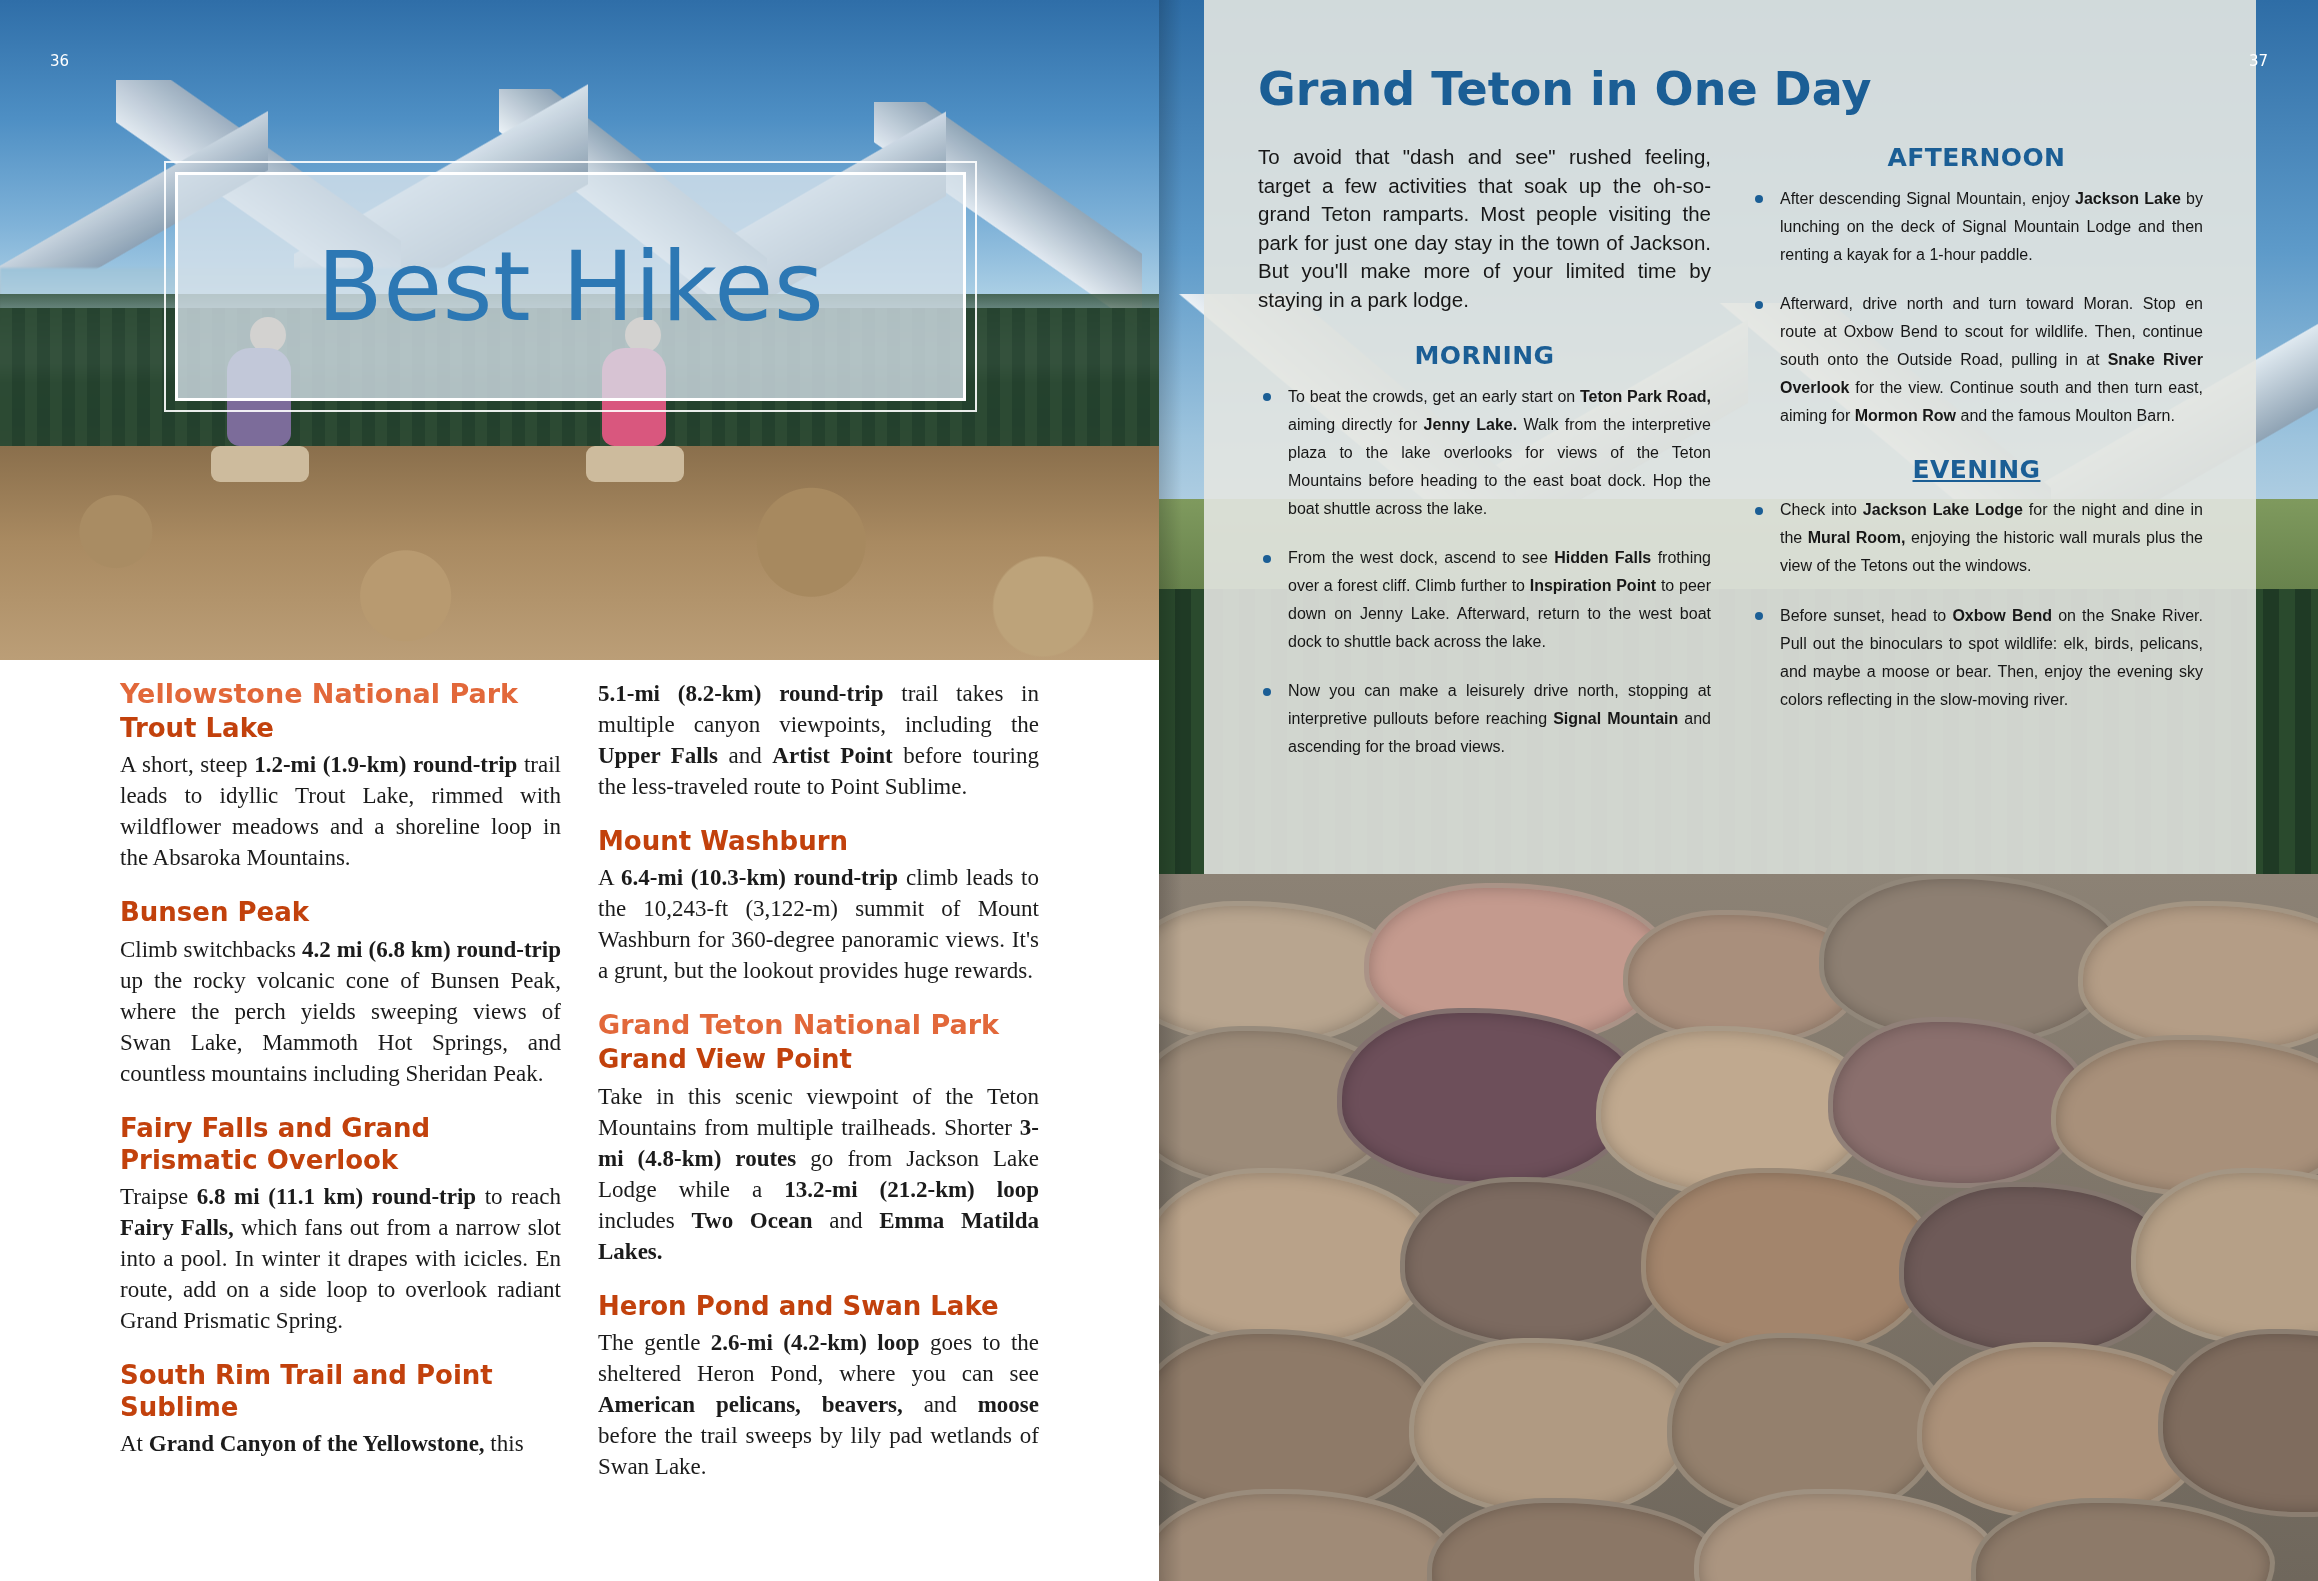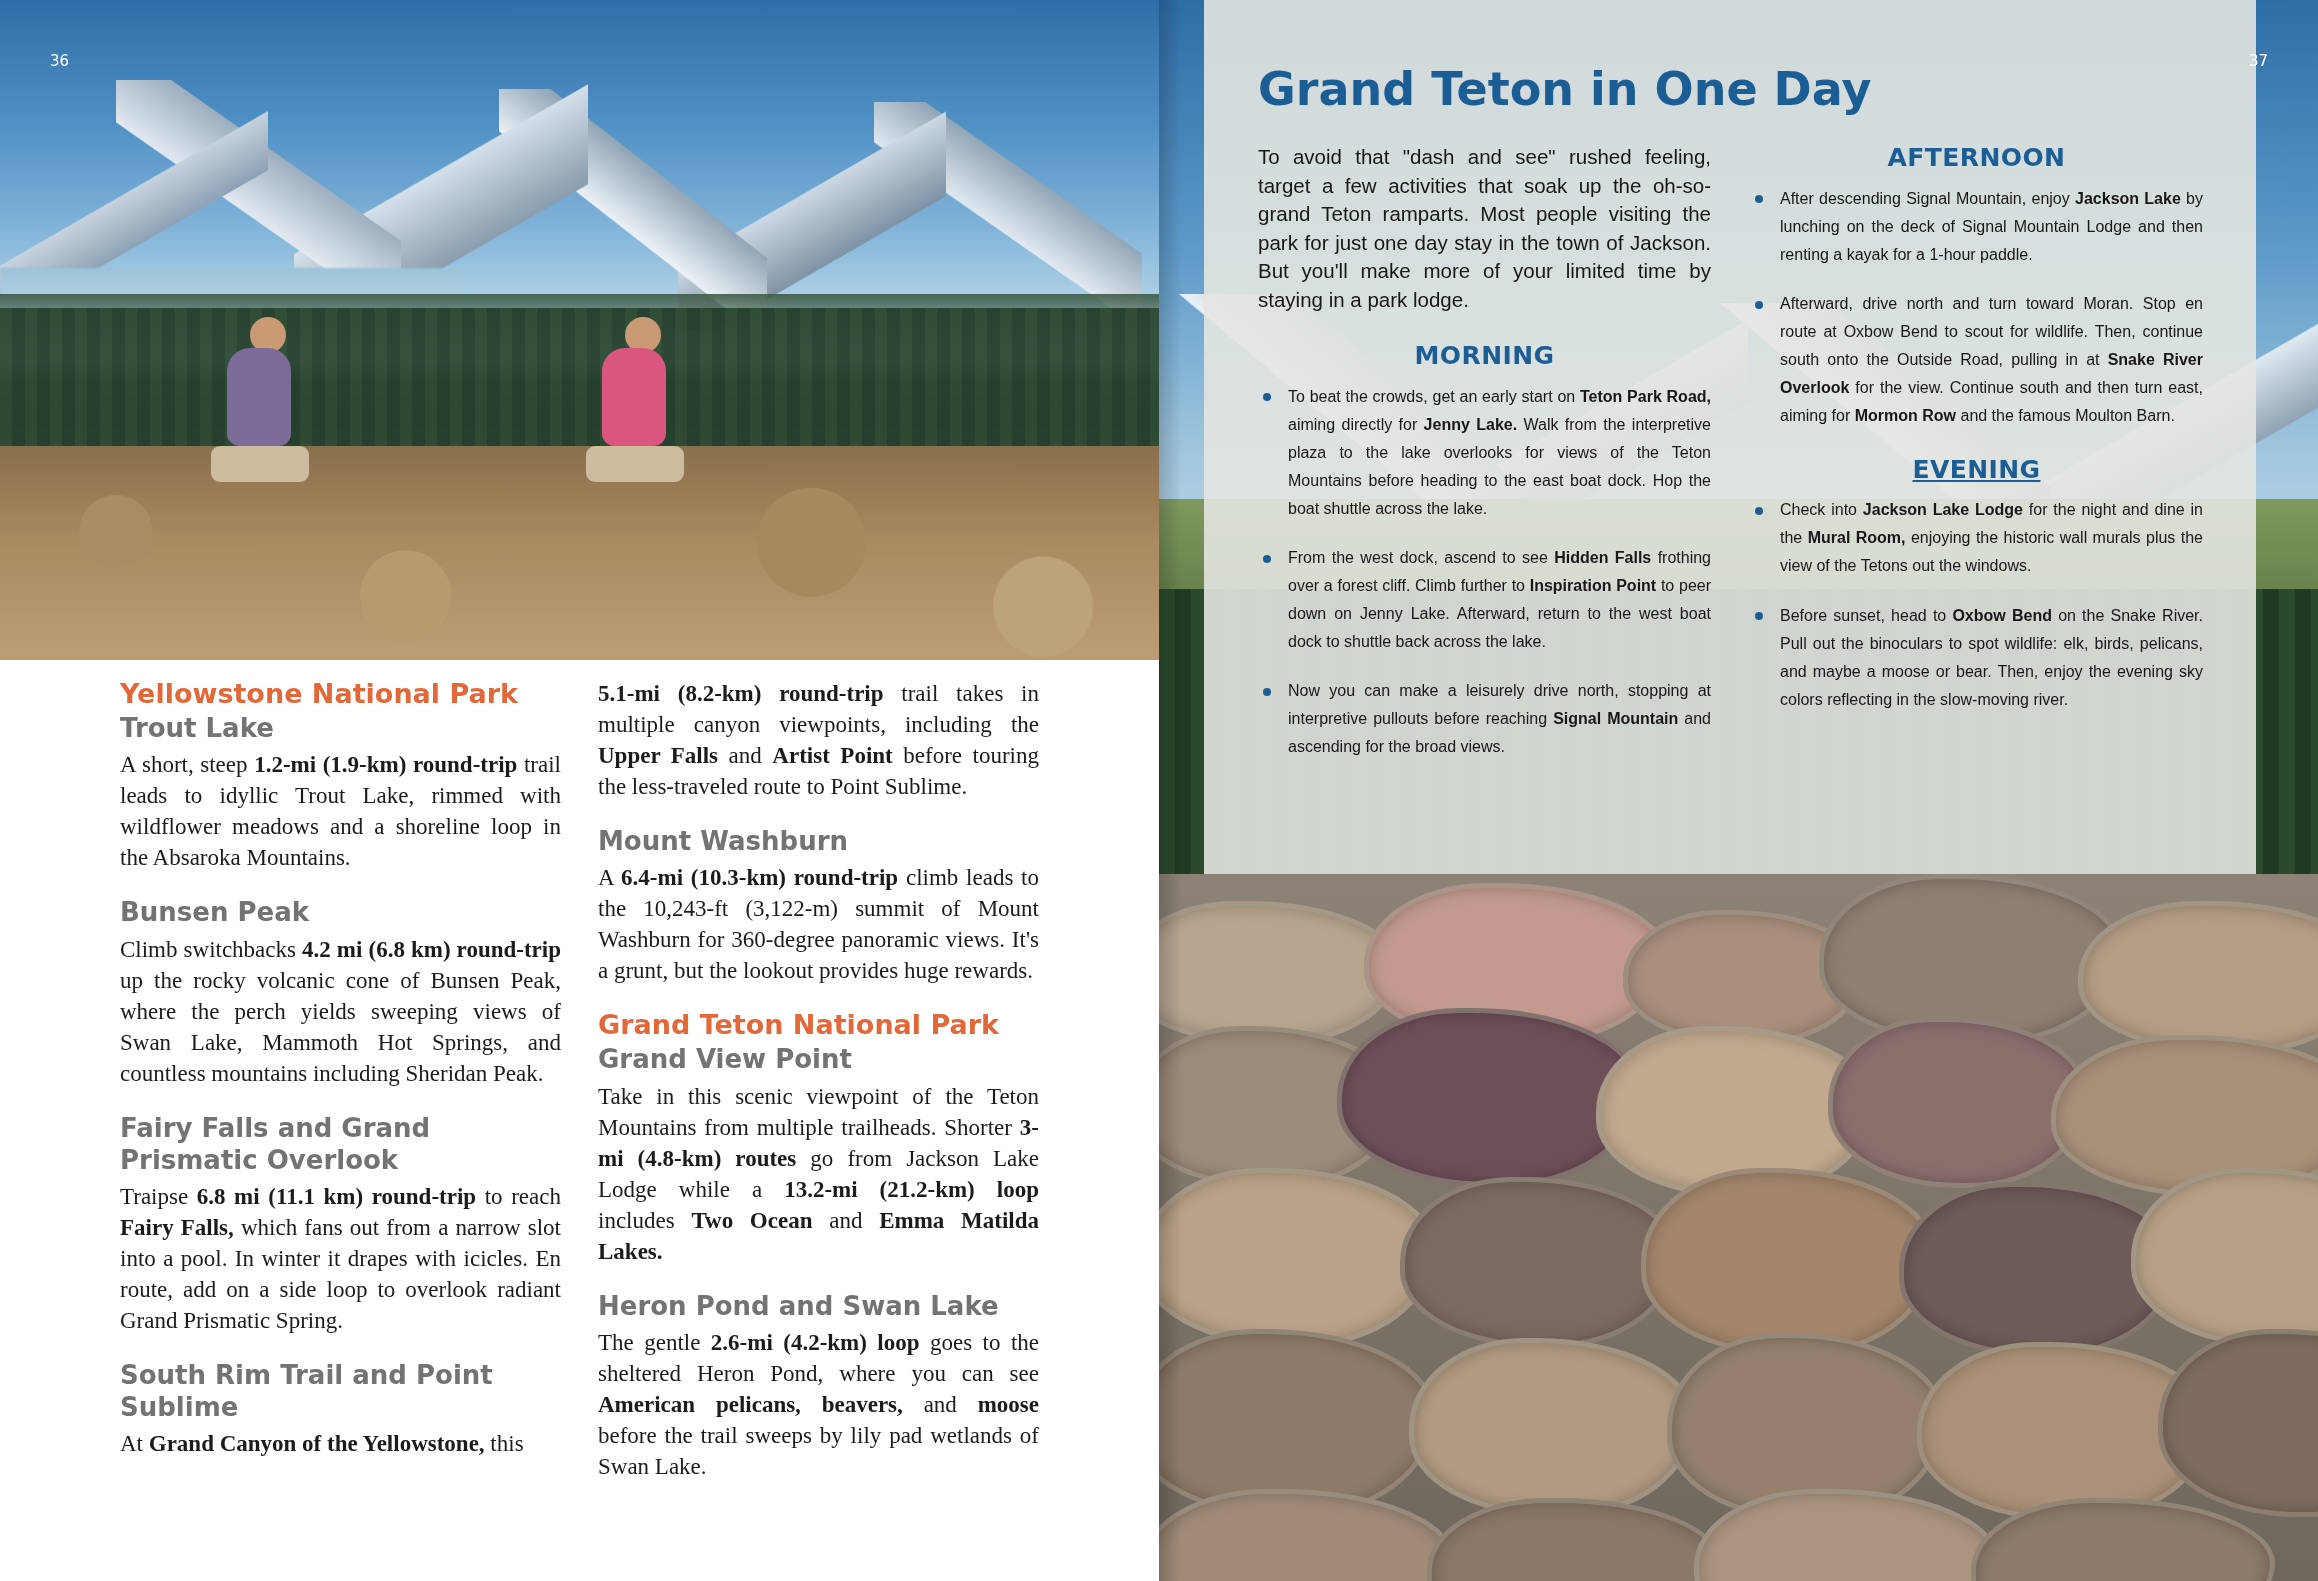--- a/index.html
+++ b/index.html
@@ -157,21 +157,21 @@
     font-size: 27px;
     font-weight: 700;
     color: #e2683a;
     margin: 0 0 1.8px 0;
     line-height: 32px;
   }
   h3.trail {
     font-family: "DejaVu Sans", sans-serif;
     font-size: 26px;
     font-weight: 700;
-    color: #737373;
+    color: #c2410c;
     margin: 0 0 5.4px 0;
     line-height: 32px;
   }
   .para b { font-weight: 700; }
 
   
   .page-right {
     position: relative;
     width: 1159px;
     height: 1581px;
@@ -309,20 +309,23 @@
         <div class="head"></div>
         <div class="torso"></div>
         <div class="legs"></div>
       </div>
       <div class="hiker h2">
         <div class="head"></div>
         <div class="torso"></div>
         <div class="legs"></div>
       </div>
 
+      <div class="hero-title-box">
+        <div class="hero-title">Best Hikes</div>
+      </div>
 
       <div class="page-num left">36</div>
     </div>
 
     <div class="columns">
 
       <div class="col">
         <h2 class="park">Yellowstone National Park</h2>
 
         <h3 class="trail">Trout Lake</h3>

